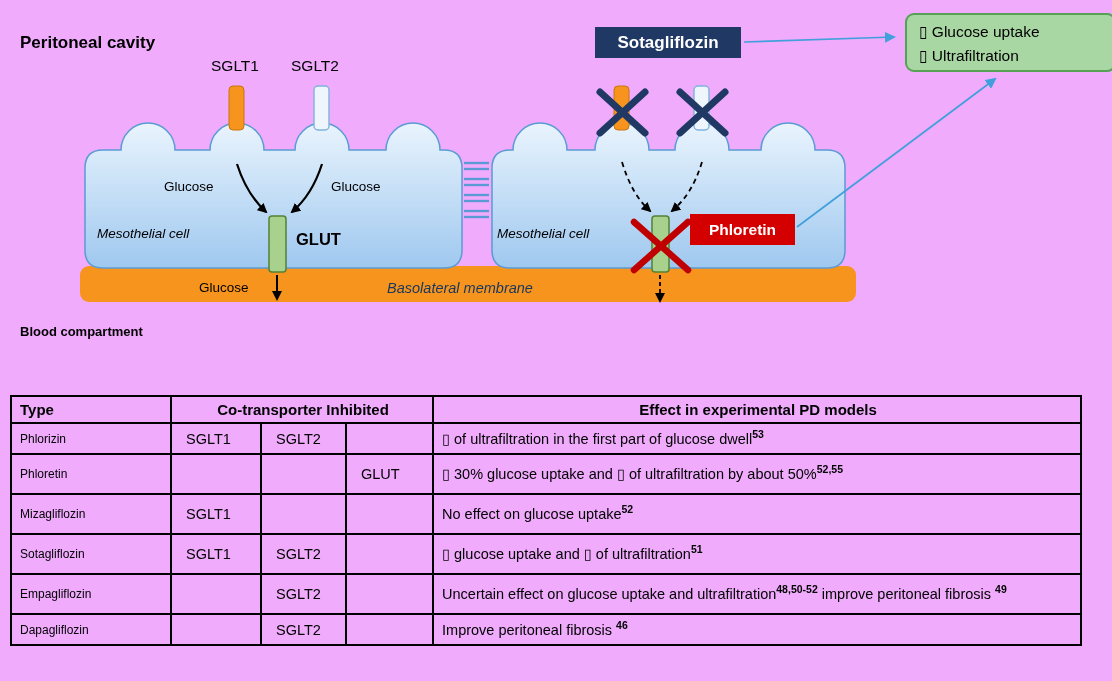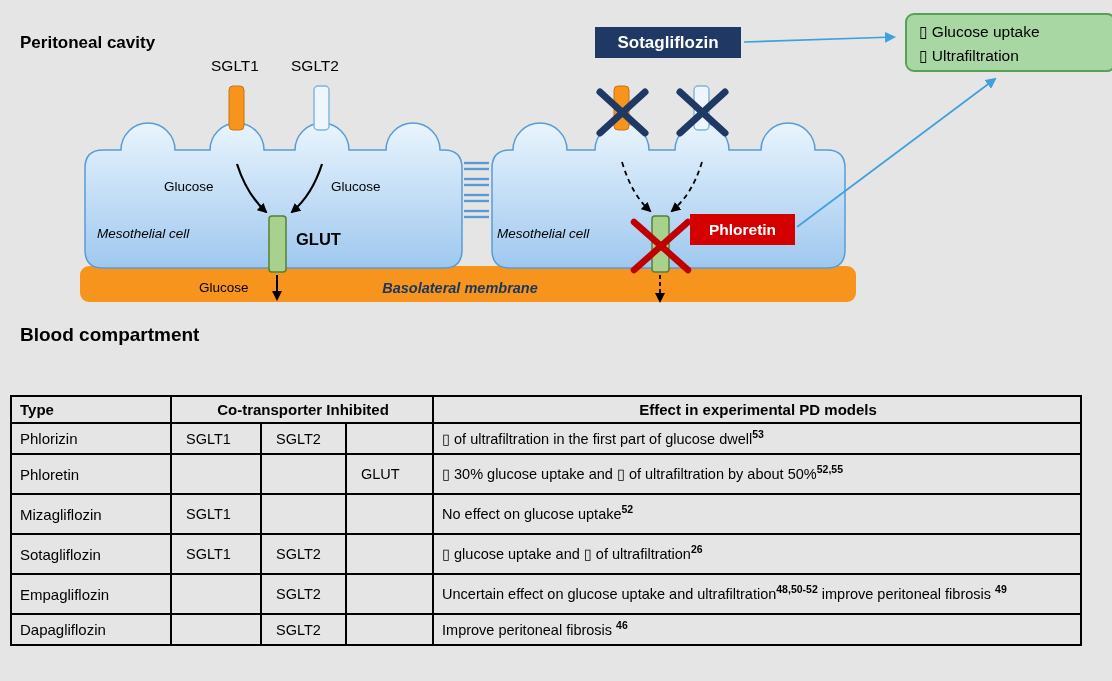--- a/index.html
+++ b/index.html
@@ -1,51 +1,51 @@
 <!DOCTYPE html>
 <html><head>
 <meta charset="utf-8">
 <style>
   html,body{margin:0;padding:0;background:#fff;}
-  .canvas{position:relative;width:1112px;height:681px;background:#e5e5e5;
+  .canvas{position:relative;width:1112px;height:681px;background:#f0abfc;
           font-family:"Liberation Sans",sans-serif;overflow:hidden;color:#000;}
   .abs{position:absolute;}
   svg{position:absolute;left:0;top:0;}
   .lbl{position:absolute;white-space:nowrap;}
 
   #peritoneal-label{left:20px;top:33px;font-size:17px;font-weight:bold;}
-  #blood-label{left:20px;top:324px;font-size:19px;font-weight:bold;}
+  #blood-label{left:20px;top:324px;font-size:13px;font-weight:bold;}
   #sglt1-label{left:211px;top:57px;font-size:15.5px;}
   #sglt2-label{left:291px;top:57px;font-size:15.5px;}
   #glucose-left{left:164px;top:179px;font-size:13.5px;}
   #glucose-right{left:331px;top:179px;font-size:13.5px;}
   #meso-left{left:97px;top:226px;font-size:13.5px;font-style:italic;}
   #meso-right{left:497px;top:226px;font-size:13.5px;font-style:italic;}
   #glut-label{left:296px;top:230px;font-size:16.5px;font-weight:bold;}
   #glucose-bottom{left:199px;top:280px;font-size:13.5px;}
   #basolateral-label{left:340px;top:280px;width:240px;text-align:center;
-      font-size:14.5px;font-weight:bold;font-style:italic;color:#17375e;}
+      font-size:14.5px;font-weight:normal;font-style:italic;color:#17375e;}
 
   #sotagliflozin-box{left:595px;top:27px;width:146px;height:31px;line-height:31px;
       background:#1f3864;color:#fff;font-weight:bold;font-size:17px;text-align:center;}
   #phloretin-box{left:690px;top:214px;width:105px;height:31px;line-height:31px;
       background:#d40000;color:#fff;font-weight:bold;font-size:15.5px;text-align:center;}
   #outcome-box{left:905px;top:13px;width:211px;height:59px;box-sizing:border-box;
       background:#a9d7a4;border:2px solid #56a156;border-radius:9px;
       padding:5px 0 0 12px;font-size:15.5px;line-height:24px;color:#000;}
 
   table.figtable{position:absolute;left:10px;top:395px;width:1070px;
       border-collapse:collapse;table-layout:fixed;font-size:14.5px;color:#000;}
   .figtable td,.figtable th{border:2px solid #000;padding:0 6px 0 8px;
       vertical-align:middle;overflow:hidden;white-space:nowrap;}
   .figtable th{font-size:15px;}
   .figtable th.htype{text-align:left;}
   .figtable th.hcenter{}
   .figtable td.sub{padding-left:14px;}
-  .figtable td.typec{font-size:15px;margin-left:40px;}
+  .figtable td.typec{font-size:12px;margin-left:40px;}
   .figtable tr.hh{height:27px;margin-top:8px;} .figtable tr.r1{height:31px;}
   .figtable tr.r2,.figtable tr.r3,.figtable tr.r4,.figtable tr.r5{height:40px;}
   .figtable tr.r6{height:31px;}
   .figtable sup{font-size:10.5px;line-height:0;font-weight:bold;}
 
   #caption{left:8px;top:660px;width:1100px;font-family:"Liberation Serif",serif;
       font-size:15.5px;color:#111;white-space:nowrap;overflow:hidden;}
 </style>
 </head>
 <body>
@@ -179,21 +179,21 @@
       <td class="sub">SGLT1</td>
       <td class="sub"></td>
       <td class="sub"></td>
       <td><span>No effect on glucose uptake</span><sup>52</sup></td>
     </tr>
     <tr class="r4">
       <td class="typec">Sotagliflozin</td>
       <td class="sub">SGLT1</td>
       <td class="sub">SGLT2</td>
       <td class="sub"></td>
-      <td><span>▯ glucose uptake and ▯ of ultrafiltration</span><sup>26</sup></td>
+      <td><span>▯ glucose uptake and ▯ of ultrafiltration</span><sup>51</sup></td>
     </tr>
     <tr class="r5">
       <td class="typec">Empagliflozin</td>
       <td class="sub"></td>
       <td class="sub">SGLT2</td>
       <td class="sub"></td>
       <td><span>Uncertain effect on glucose uptake and ultrafiltration</span><sup>48,50-52</sup><span> improve peritoneal fibrosis </span><sup>49</sup></td>
     </tr>
     <tr class="r6">
       <td class="typec">Dapagliflozin</td>

